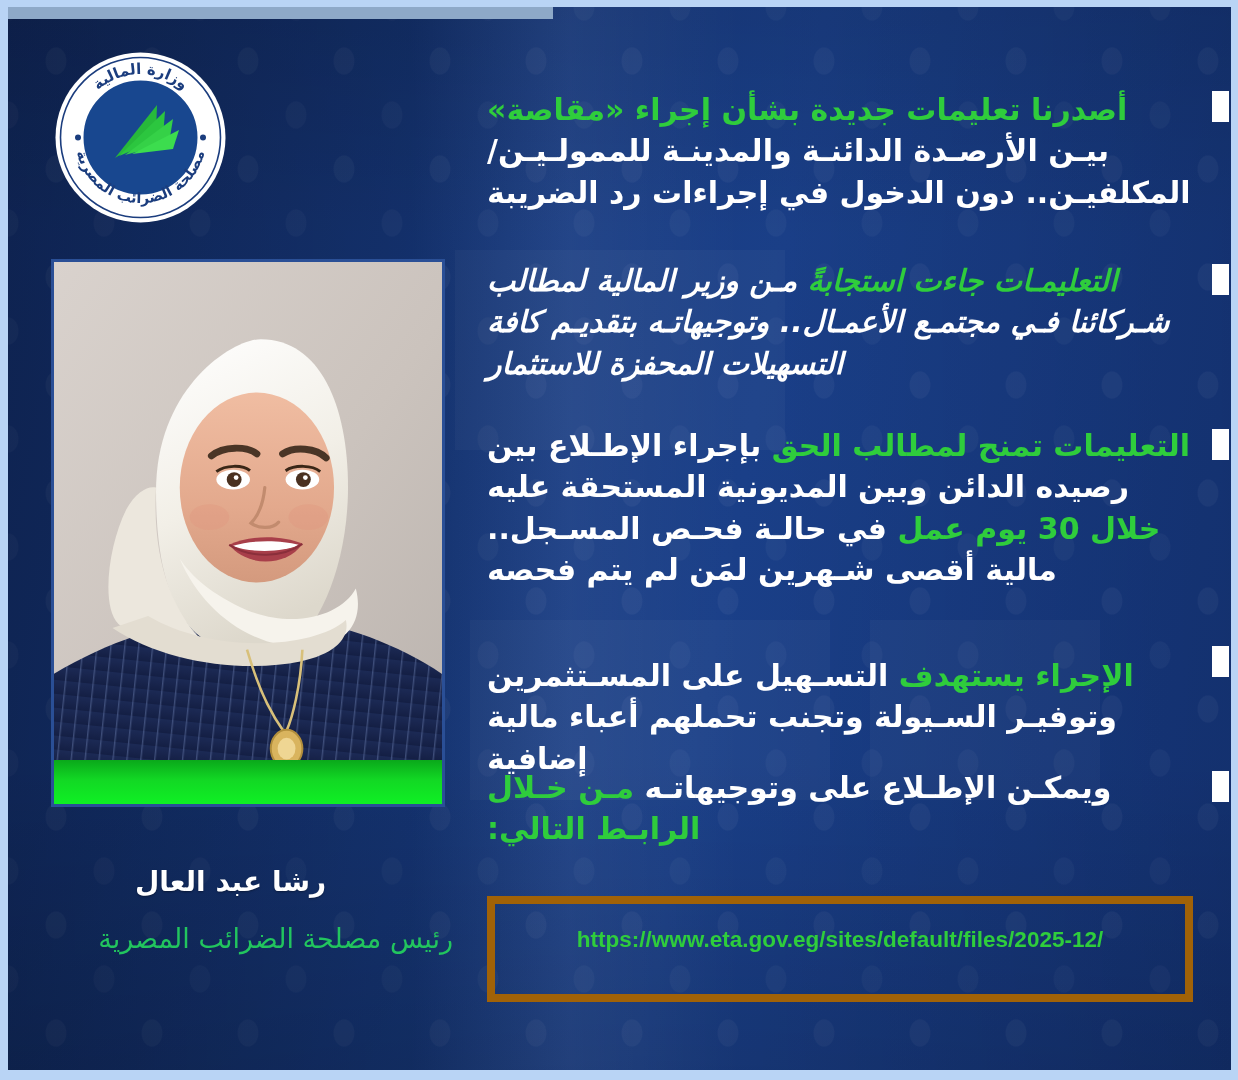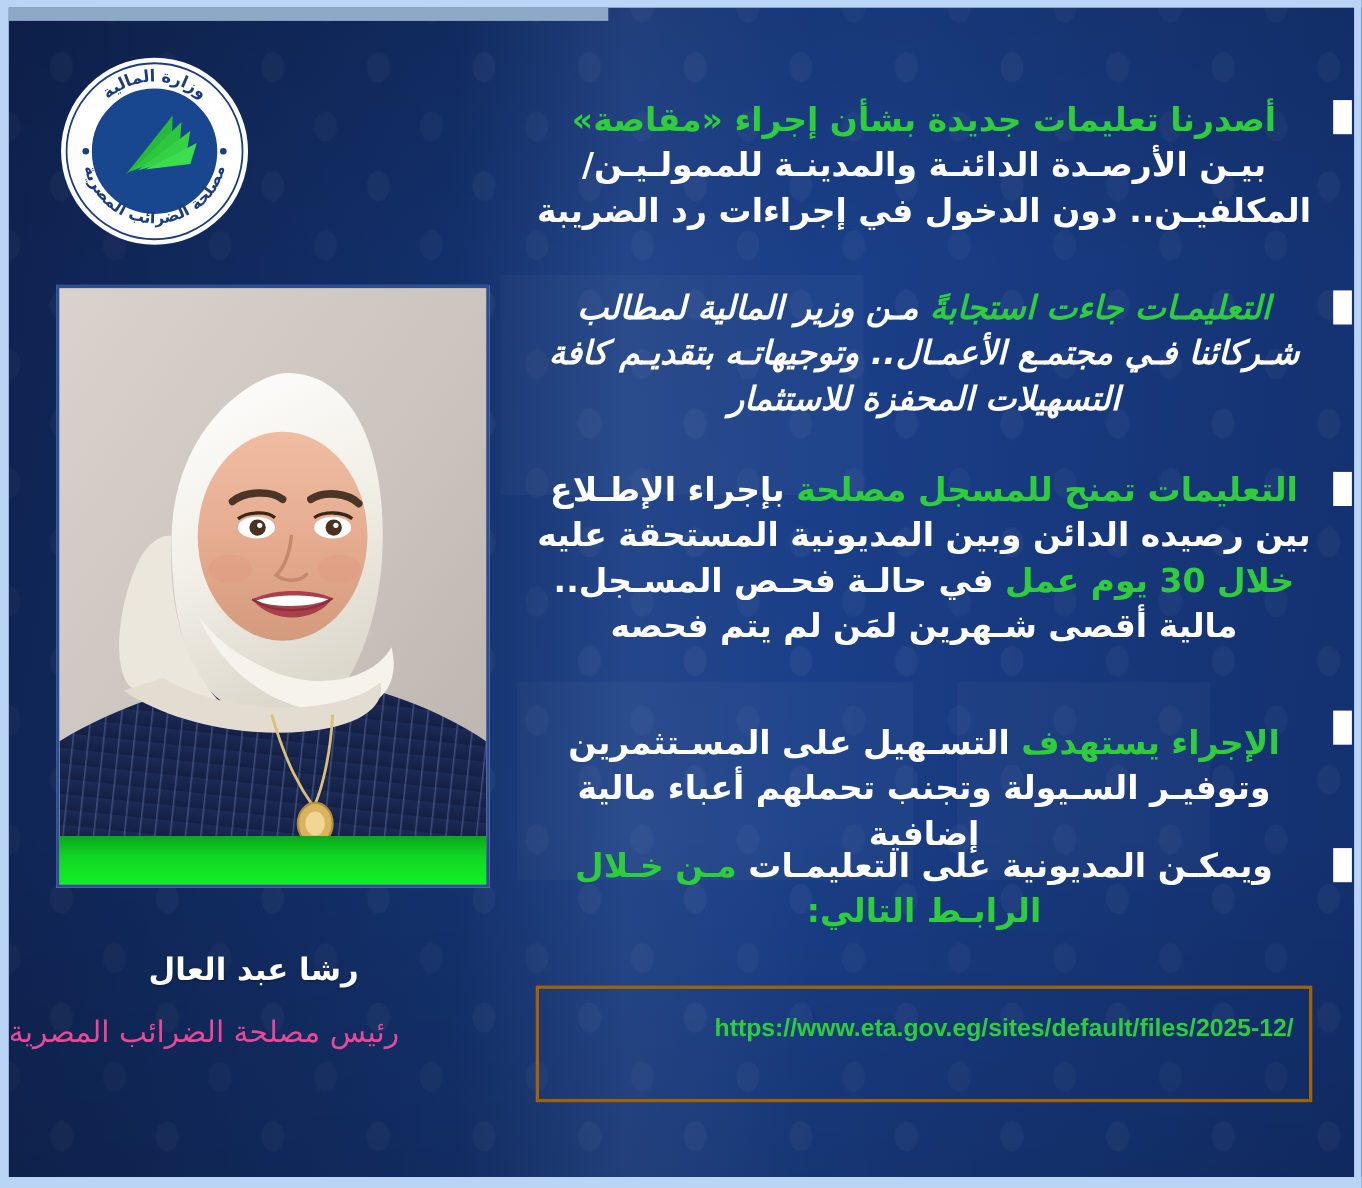--- a/index.html
+++ b/index.html
@@ -68,31 +68,31 @@
   }
 
   .person-name{
     position:absolute; left:0; top:858px; width:445px;
     text-align:center; color:#ffffff;
     font-size:28px; font-weight:bold; letter-spacing:0px;
     text-shadow:0 1px 2px rgba(0,0,0,.35);
   }
   .person-title{
     position:absolute; left:0; top:912px; width:445px;
-    text-align:left; color:#ec4899;
+    text-align:right; color:#22c55e;
     font-size:27px; font-weight:400; line-height:1.45;
   }
 
   
   .right-col{ position:absolute; right:7px; top:7px; width:785px; height:1063px; z-index:10; }
 
   .para{
     position:absolute; right:38px;
     width:706px;
-    text-align:center;
+    text-align:left;
     color:#ffffff;
     line-height:1.38;
     direction:rtl;
   }
   .para .hl{ color:#2fcd3c; font-weight:bold; }
   .para .nm{ color:#ffffff; font-weight:bold; }
 
   .marker{
     position:absolute; right:2px;
     width:17px; height:31px;
@@ -109,22 +109,22 @@
   .m1{ top:84px; }
   .m2{ top:257px; }
   .m3{ top:422px; }
   .m4{ top:639px; }
   .m5{ top:764px; }
 
   
   .link-box{
     position:absolute; right:38px; top:889px;
     width:706px; height:106px;
-    border:3px solid #a16207;
-    direction:ltr; text-align:right;
+    border:8px solid #a16207;
+    direction:ltr; text-align:center;
     padding:16px 14px 0 14px;
   }
   .link-text{
     color:#2fcd3c; font-weight:bold;
     font-size:22.5px; line-height:1.75;
     word-break:break-all;
     font-family:"Liberation Sans",sans-serif;
   }
 </style>
 </head>
@@ -247,27 +247,27 @@
 
   <div class="right-col">
 
     <div class="marker m1"></div>
     <div class="para p1"><span class="hl">أصدرنا تعليمات جديدة بشأن إجراء «مقاصة»</span><span> بيـن الأرصـدة الدائنـة والمدينـة للممولـيـن/ المكلفيـن.. دون الدخول في إجراءات رد الضريبة</span></div>
 
     <div class="marker m2"></div>
     <div class="para p2"><span class="hl">التعليمـات جاءت استجابةً</span><span> مـن وزير المالية لمطالب شـركائنا فـي مجتمـع الأعمـال.. وتوجيهاتـه بتقديـم كافة التسهيلات المحفزة للاستثمار</span></div>
 
     <div class="marker m3"></div>
-    <div class="para p3"><span class="hl">التعليمات تمنح للمسجل مصلحة</span><span> بإجراء الإطـلاع بين رصيده الدائن وبين المديونية المستحقة عليه </span><span class="hl">خلال 30 يوم عمل</span><span> في حالـة فحـص المسـجل.. مالية أقصى شـهرين لمَن لم يتم فحصه</span></div>
+    <div class="para p3"><span class="hl">التعليمات تمنح لمطالب الحق</span><span> بإجراء الإطـلاع بين رصيده الدائن وبين المديونية المستحقة عليه </span><span class="hl">خلال 30 يوم عمل</span><span> في حالـة فحـص المسـجل.. مالية أقصى شـهرين لمَن لم يتم فحصه</span></div>
 
     <div class="marker m4"></div>
     <div class="para p4"><span class="hl">الإجراء يستهدف</span><span> التسـهيل على المسـتثمرين وتوفيـر السـيولة وتجنب تحملهم أعباء مالية إضافية</span></div>
 
     <div class="marker m5"></div>
-    <div class="para p5"><span class="nm">ويمكـن المديونية على التعليمـات</span><span class="hl"> مـن خـلال الرابـط التالي:</span></div>
+    <div class="para p5"><span class="nm">ويمكـن الإطـلاع على وتوجيهاتـه</span><span class="hl"> مـن خـلال الرابـط التالي:</span></div>
 
     <div class="link-box">
       <div class="link-text">https://www.eta.gov.eg/sites/default/files/2025-12/</div>
     </div>
   </div>
 
   <div class="edge edge-top"></div>
   <div class="edge edge-left"></div>
   <div class="edge edge-right"></div>
   <div class="edge edge-bottom"></div>

